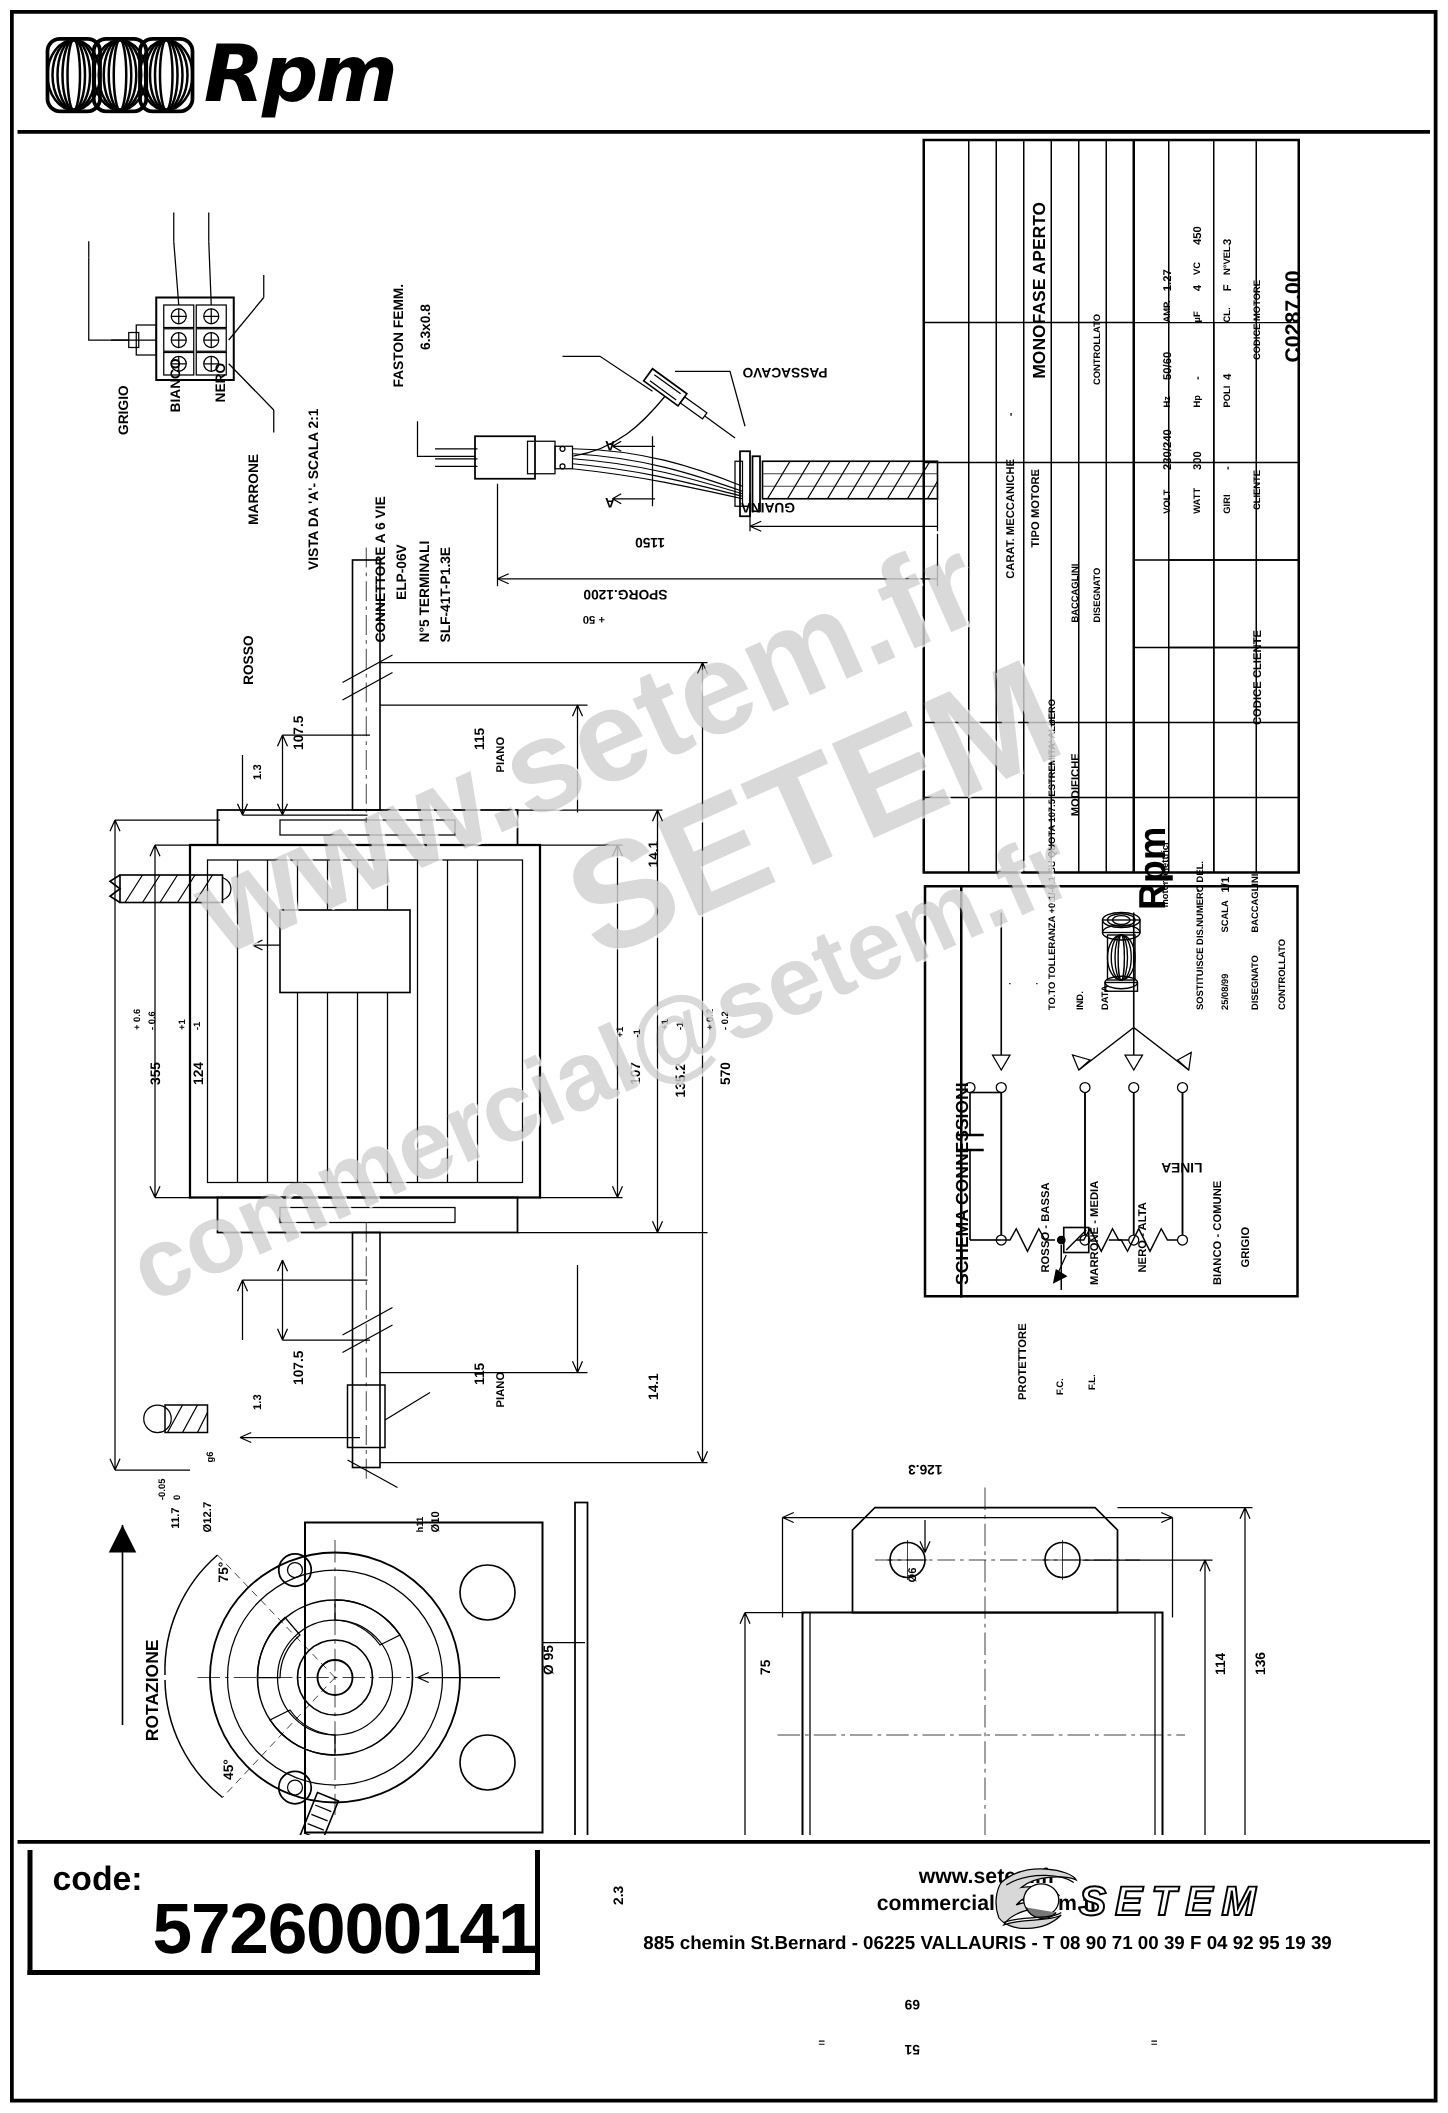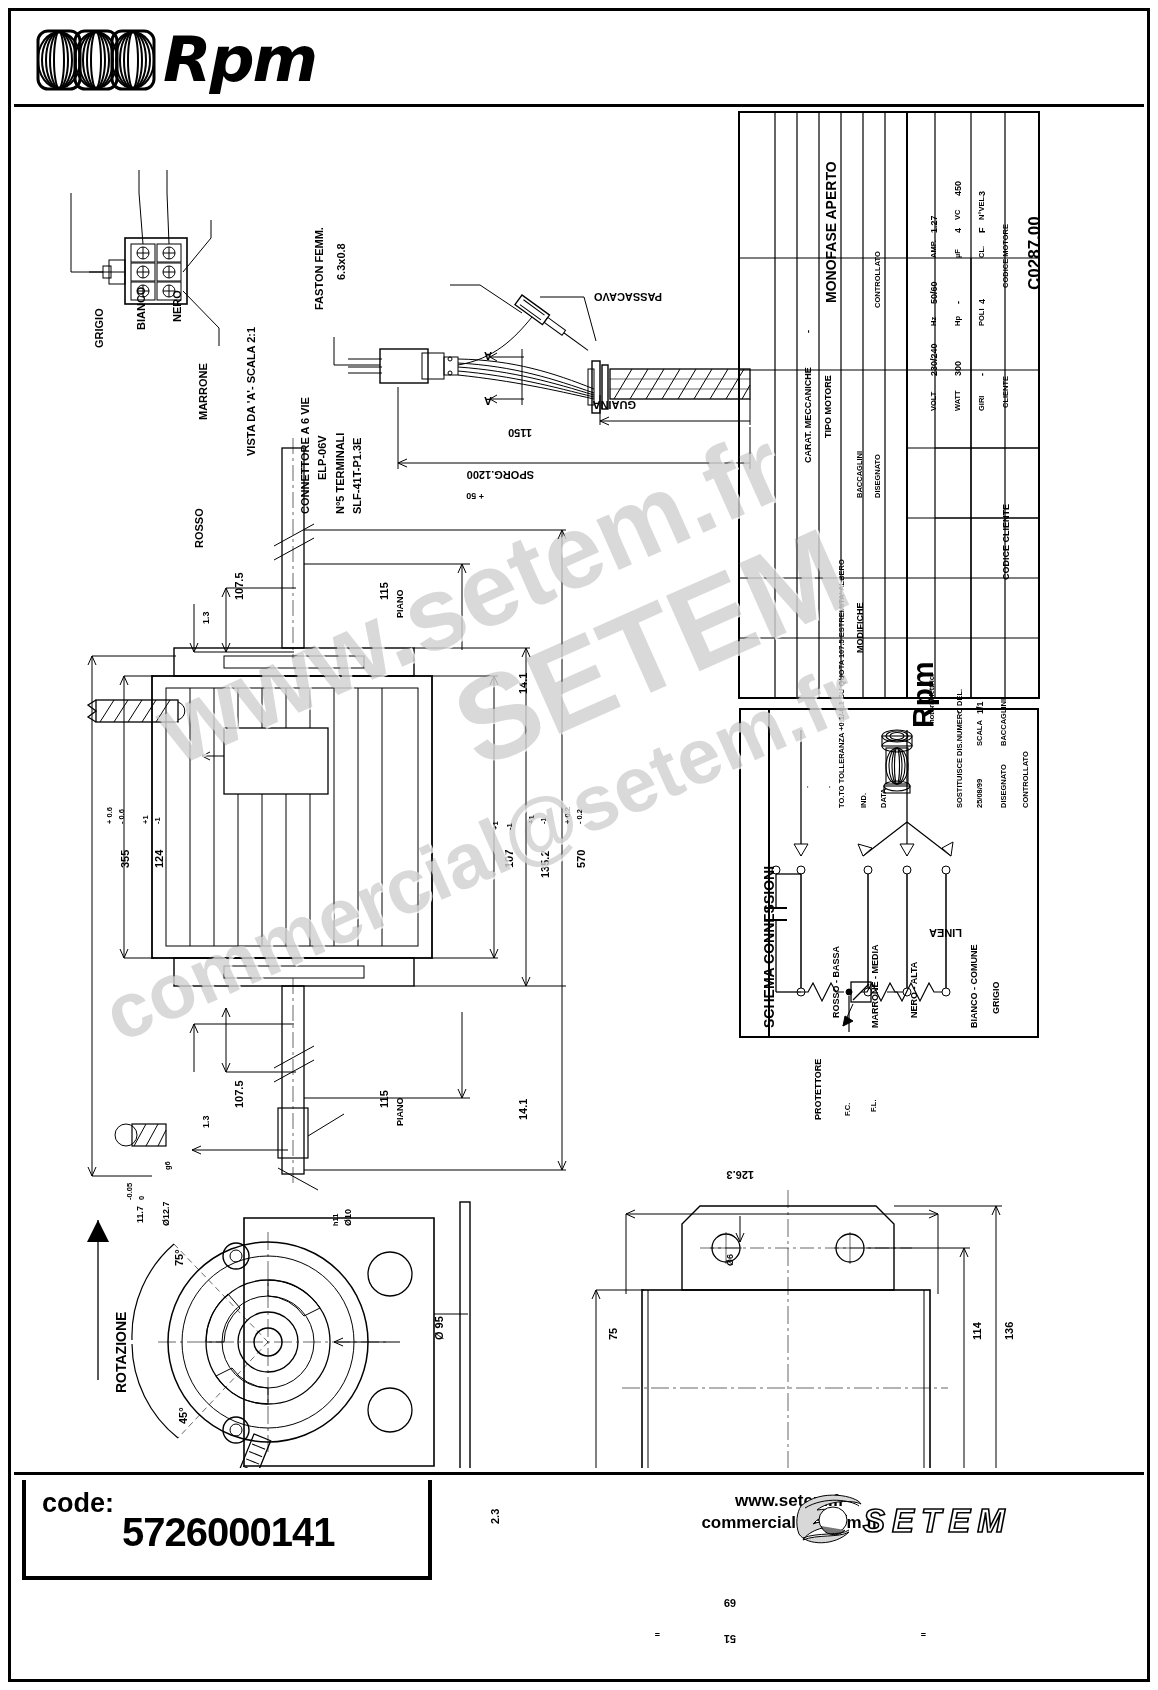--- a/index.html
+++ b/index.html
@@ -51,21 +51,21 @@
         white-space:nowrap; pointer-events:none; font-family:"Liberation Sans", sans-serif;
         text-shadow: 2px 2px 0 rgba(255,255,255,0.75); }
 
   
   #footer-rule { position:absolute; left:14px; top:1472px; width:1130px; height:3px; background:#000; }
   #codebox { position:absolute; left:22px; top:1480px; width:410px; height:100px;
              border:4px solid #000; border-top:none; border-left:none;
              background:#fff; }
   #codebox-inner { position:absolute; left:0; top:0; width:410px; height:100px; border-left:4px solid #000;}
   #code-label { position:absolute; left:16px; top:8px; font-size:27px; font-weight:bold; }
-  #code-value { position:absolute; left:96px; top:30px; font-size:40px; font-weight:bold;
+  #code-value { position:absolute; left:96px; top:30px; font-size:57px; font-weight:bold;
                 letter-spacing:-1px; }
   #contact { position:absolute; left:440px; top:1490px; width:700px; text-align:center; }
   #contact .site { font-size:17px; font-weight:bold; line-height:1.28; }
   #contact .addr { font-size:15px; font-weight:bold; margin-top:12px; }
   #setem-logo { position:absolute; left:795px; top:1494px; width:330px; height:56px; }
   #setem-word { position:absolute; left:68px; top:8px; font-size:33px; font-weight:bold;
                 font-style:italic; letter-spacing:7px;
                 color:#fff; -webkit-text-stroke:1.6px #000; }
 </style>
 </head>
@@ -608,20 +608,21 @@
   <div id="codebox">
     <div id="codebox-inner">
       <span id="code-label">code:</span>
       <span id="code-value">5726000141</span>
     </div>
   </div>
 
   <div id="contact">
     <div class="site">www.setem.fr</div>
     <div class="site">commercial@setem.fr</div>
+    <div class="addr">885 chemin St.Bernard  -  06225 VALLAURIS  -  T 08 90 71 00 39   F 04 92 95 19 39</div>
   </div>
 
   <div id="setem-logo">
     <svg width="70" height="56" viewBox="0 0 70 56">
       <g stroke="#000" fill="none" stroke-width="1">
         <path d="M6 12 C 26 -6, 62 2, 66 10 C 58 6, 34 6, 22 16 C 34 14, 48 16, 52 22
                  C 44 18, 26 20, 18 30 C 26 26, 42 28, 46 34
                  C 34 30, 14 36, 8 46 C 22 40, 44 44, 54 38
                  C 40 52, 12 52, 4 40 C 0 30, 2 18, 6 12 Z" fill="#d8d8d8"></path>
         <ellipse cx="38" cy="26" rx="14" ry="13" fill="#fff"></ellipse>

